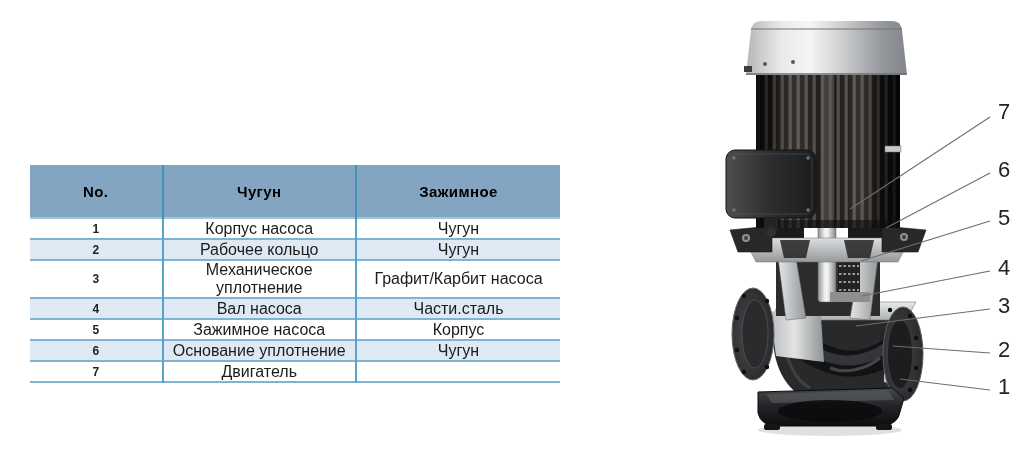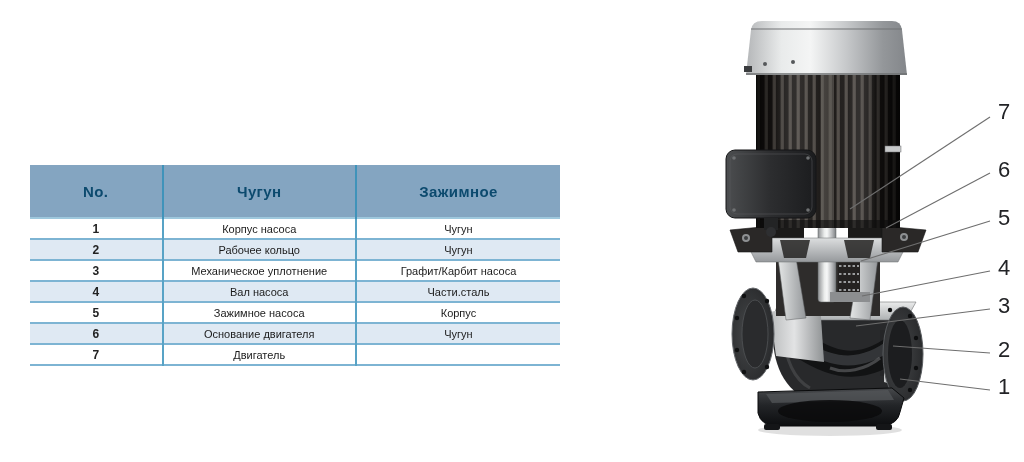--- a/index.html
+++ b/index.html
@@ -4,27 +4,27 @@
 <style>
   html,body{margin:0;padding:0;}
   body{
     width:1024px;height:462px;position:relative;background:#ffffff;
     font-family:"Liberation Sans",sans-serif;overflow:hidden;
   }
   
   .table-wrap{position:absolute;left:30px;top:165px;width:530px;}
   table{border-collapse:collapse;width:100%;table-layout:fixed;}
   thead th{
-    background:#84a5c1;color:#0c4a6e;font-size:15px;font-weight:bold;
+    background:#84a5c1;color:#000000;font-size:15px;font-weight:bold;
     height:52px;letter-spacing:.4px;text-align:center;padding:0;
   }
   thead th + th{border-left:2px solid #3f93ba;}
   thead tr{border-bottom:2px solid #9ec8dd;}
   tbody td{
-    font-size:11px;color:#1b1b1b;text-align:center;height:19px;padding:0;
+    font-size:16px;color:#1b1b1b;text-align:center;height:19px;padding:0;
     background:#ffffff;vertical-align:middle;
   }
   tbody td + td{border-left:2px solid #58a3c6;}
   tbody tr{border-bottom:2px solid #7db4d3;}
   tbody tr:nth-child(even) td{background:#dfe9f3;}
   td.c-no{font-weight:bold;font-size:12px;color:#222;}
   
   .figure-wrap{position:absolute;left:680px;top:0;width:344px;height:462px;}
   .callout-num{font-family:"Liberation Sans",sans-serif;font-size:22px;fill:#222326;}
 </style>
@@ -66,21 +66,21 @@
         <td class="c-pt">Вал насоса</td>
         <td class="c-mt">Части.сталь</td>
       </tr>
       <tr>
         <td class="c-no">5</td>
         <td class="c-pt">Зажимное насоса</td>
         <td class="c-mt">Корпус</td>
       </tr>
       <tr>
         <td class="c-no">6</td>
-        <td class="c-pt">Основание двигателя</td>
+        <td class="c-pt">Основание уплотнение</td>
         <td class="c-mt">Чугун</td>
       </tr>
       <tr>
         <td class="c-no">7</td>
         <td class="c-pt">Двигатель</td>
         <td class="c-mt"></td>
       </tr>
     </tbody>
   </table>
 </div>

